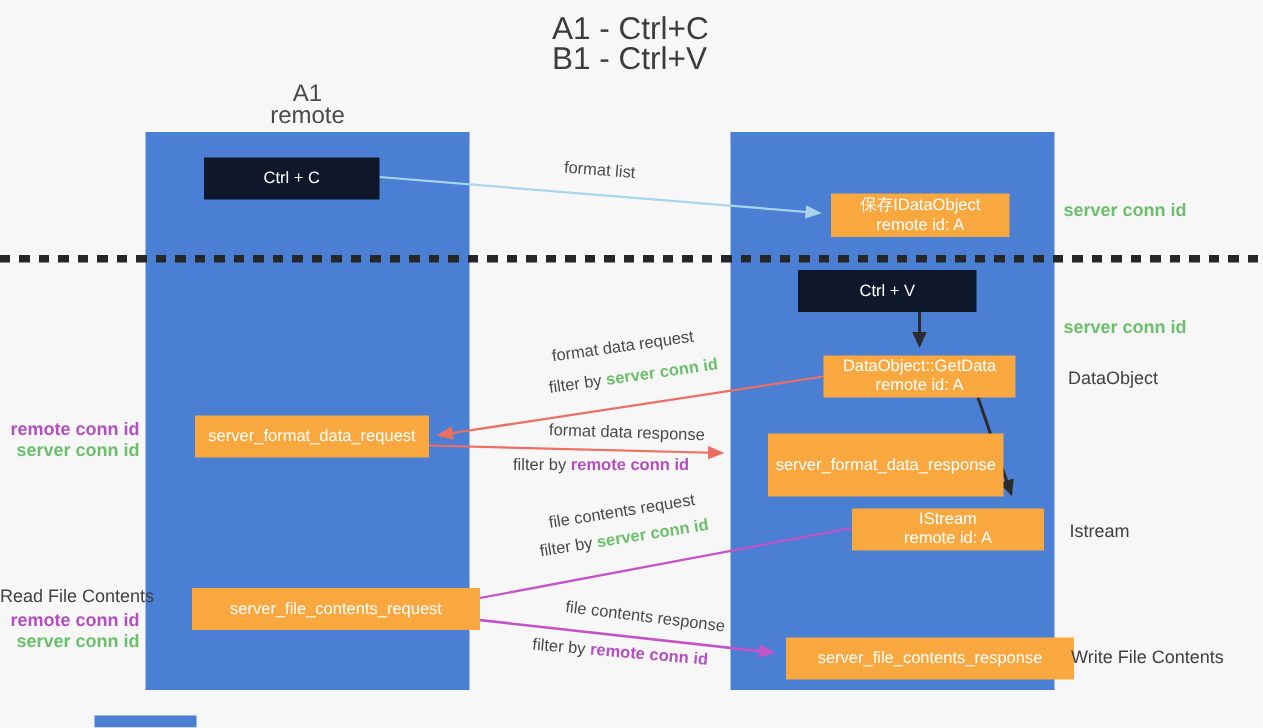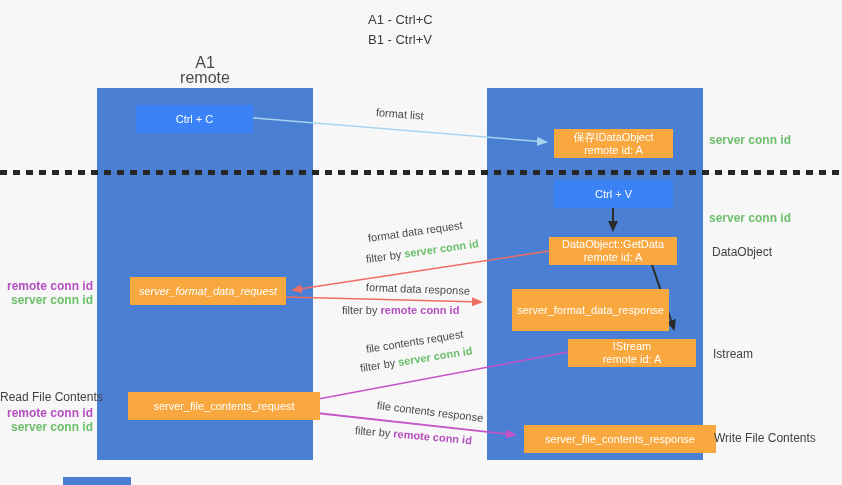--- a/index.html
+++ b/index.html
@@ -1,28 +1,28 @@
 <!DOCTYPE html>
 <html><head>
 <meta charset="utf-8">
 <style>
   html,body{margin:0;padding:0;}
   .canvas{
     position:relative;width:842px;height:485px;background:#f7f7f7;
     font-family:"Liberation Sans",sans-serif;overflow:hidden;
   }
-  .title{position:absolute;left:368px;top:10px;font-size:13px;line-height:20px;color:#3c3c3c;}
+  .title{position:absolute;left:368px;top:10px;font-size:21px;line-height:20px;color:#3c3c3c;}
   .panel{position:absolute;top:88px;width:216px;height:372px;background:#4a7fd4;}
   .hdr{position:absolute;top:55px;width:216px;text-align:center;color:#4a4a4a;font-size:16px;line-height:15px;}
   .node{
     position:absolute;display:flex;flex-direction:column;align-items:center;justify-content:center;
     color:#fff;font-size:11px;line-height:13px;text-align:center;white-space:nowrap;
   }
   .orange{background:#f9a83f;text-align:right;}
-  .green{background:#3b82f6;}
+  .green{background:#0f172a;}
   .dashline{position:absolute;left:0;top:170px;width:842px;height:5px;
     background:repeating-linear-gradient(90deg,#262626 0 7px,rgba(0,0,0,0) 7px 13px);}
   .flow-lbl{position:absolute;font-size:11px;color:#4a4a4a;white-space:nowrap;transform-origin:left center;}
   .side{position:absolute;font-size:12px;white-space:nowrap;}
   .side-left{left:0;width:93px;text-align:right;}
   .green-t{color:#6cbf6b;font-weight:bold;}
   .purple-t{color:#b44fc0;font-weight:bold;}
   .dark-t{color:#414141;font-weight:normal;}
   .arrows{position:absolute;left:0;top:0;pointer-events:none;}
   .bottom-strip{position:absolute;left:63px;top:477px;width:68px;height:8px;background:#4a7fd4;}
@@ -67,32 +67,32 @@
     <line x1="549" y1="251" x2="293" y2="290" stroke="#ee6e62" stroke-width="1.5" marker-end="url(#ah-red)"></line>
     <line x1="286" y1="297" x2="481" y2="302" stroke="#ee6e62" stroke-width="1.5" marker-end="url(#ah-red)"></line>
     <line x1="652" y1="265" x2="674" y2="329" stroke="#2b2b2b" stroke-width="2" marker-end="url(#ah-blk)"></line>
     <line x1="568" y1="352" x2="297" y2="403" stroke="#c453c6" stroke-width="1.5" marker-end="url(#ah-mag)"></line>
     <line x1="289" y1="410" x2="515" y2="435" stroke="#c453c6" stroke-width="1.8" marker-end="url(#ah-mag)"></line>
   </svg>
 
   <div class="node green" style="left:136px;top:105px;width:117px;height:28px;">
     <span>Ctrl + C</span>
   </div>
-  <div class="node orange" style="left:130px;top:277px;width:156px;height:28px;font-style:italic;">
+  <div class="node orange" style="left:130px;top:277px;width:156px;height:28px;">
     <span>server_format_data_request</span>
   </div>
   <div class="node orange" style="left:128px;top:392px;width:192px;height:28px;">
     <span>server_file_contents_request</span>
   </div>
 
   <div class="node orange" style="left:554px;top:129px;width:119px;height:29px;">
     <span>保存IDataObject</span>
     <span>remote id: A</span>
   </div>
-  <div class="node green" style="left:554px;top:180px;width:119px;height:28px;">
+  <div class="node green" style="left:532px;top:180px;width:119px;height:28px;">
     <span>Ctrl + V</span>
   </div>
   <div class="node orange" style="left:549px;top:237px;width:128px;height:28px;">
     <span>DataObject::GetData</span>
     <span>remote id: A</span>
   </div>
   <div class="node orange" style="left:488px;top:289px;width:157px;height:42px;margin-left:24px;">
     <span>server_format_data_response</span>
   </div>
   <div class="node orange" style="left:568px;top:339px;width:128px;height:28px;">

